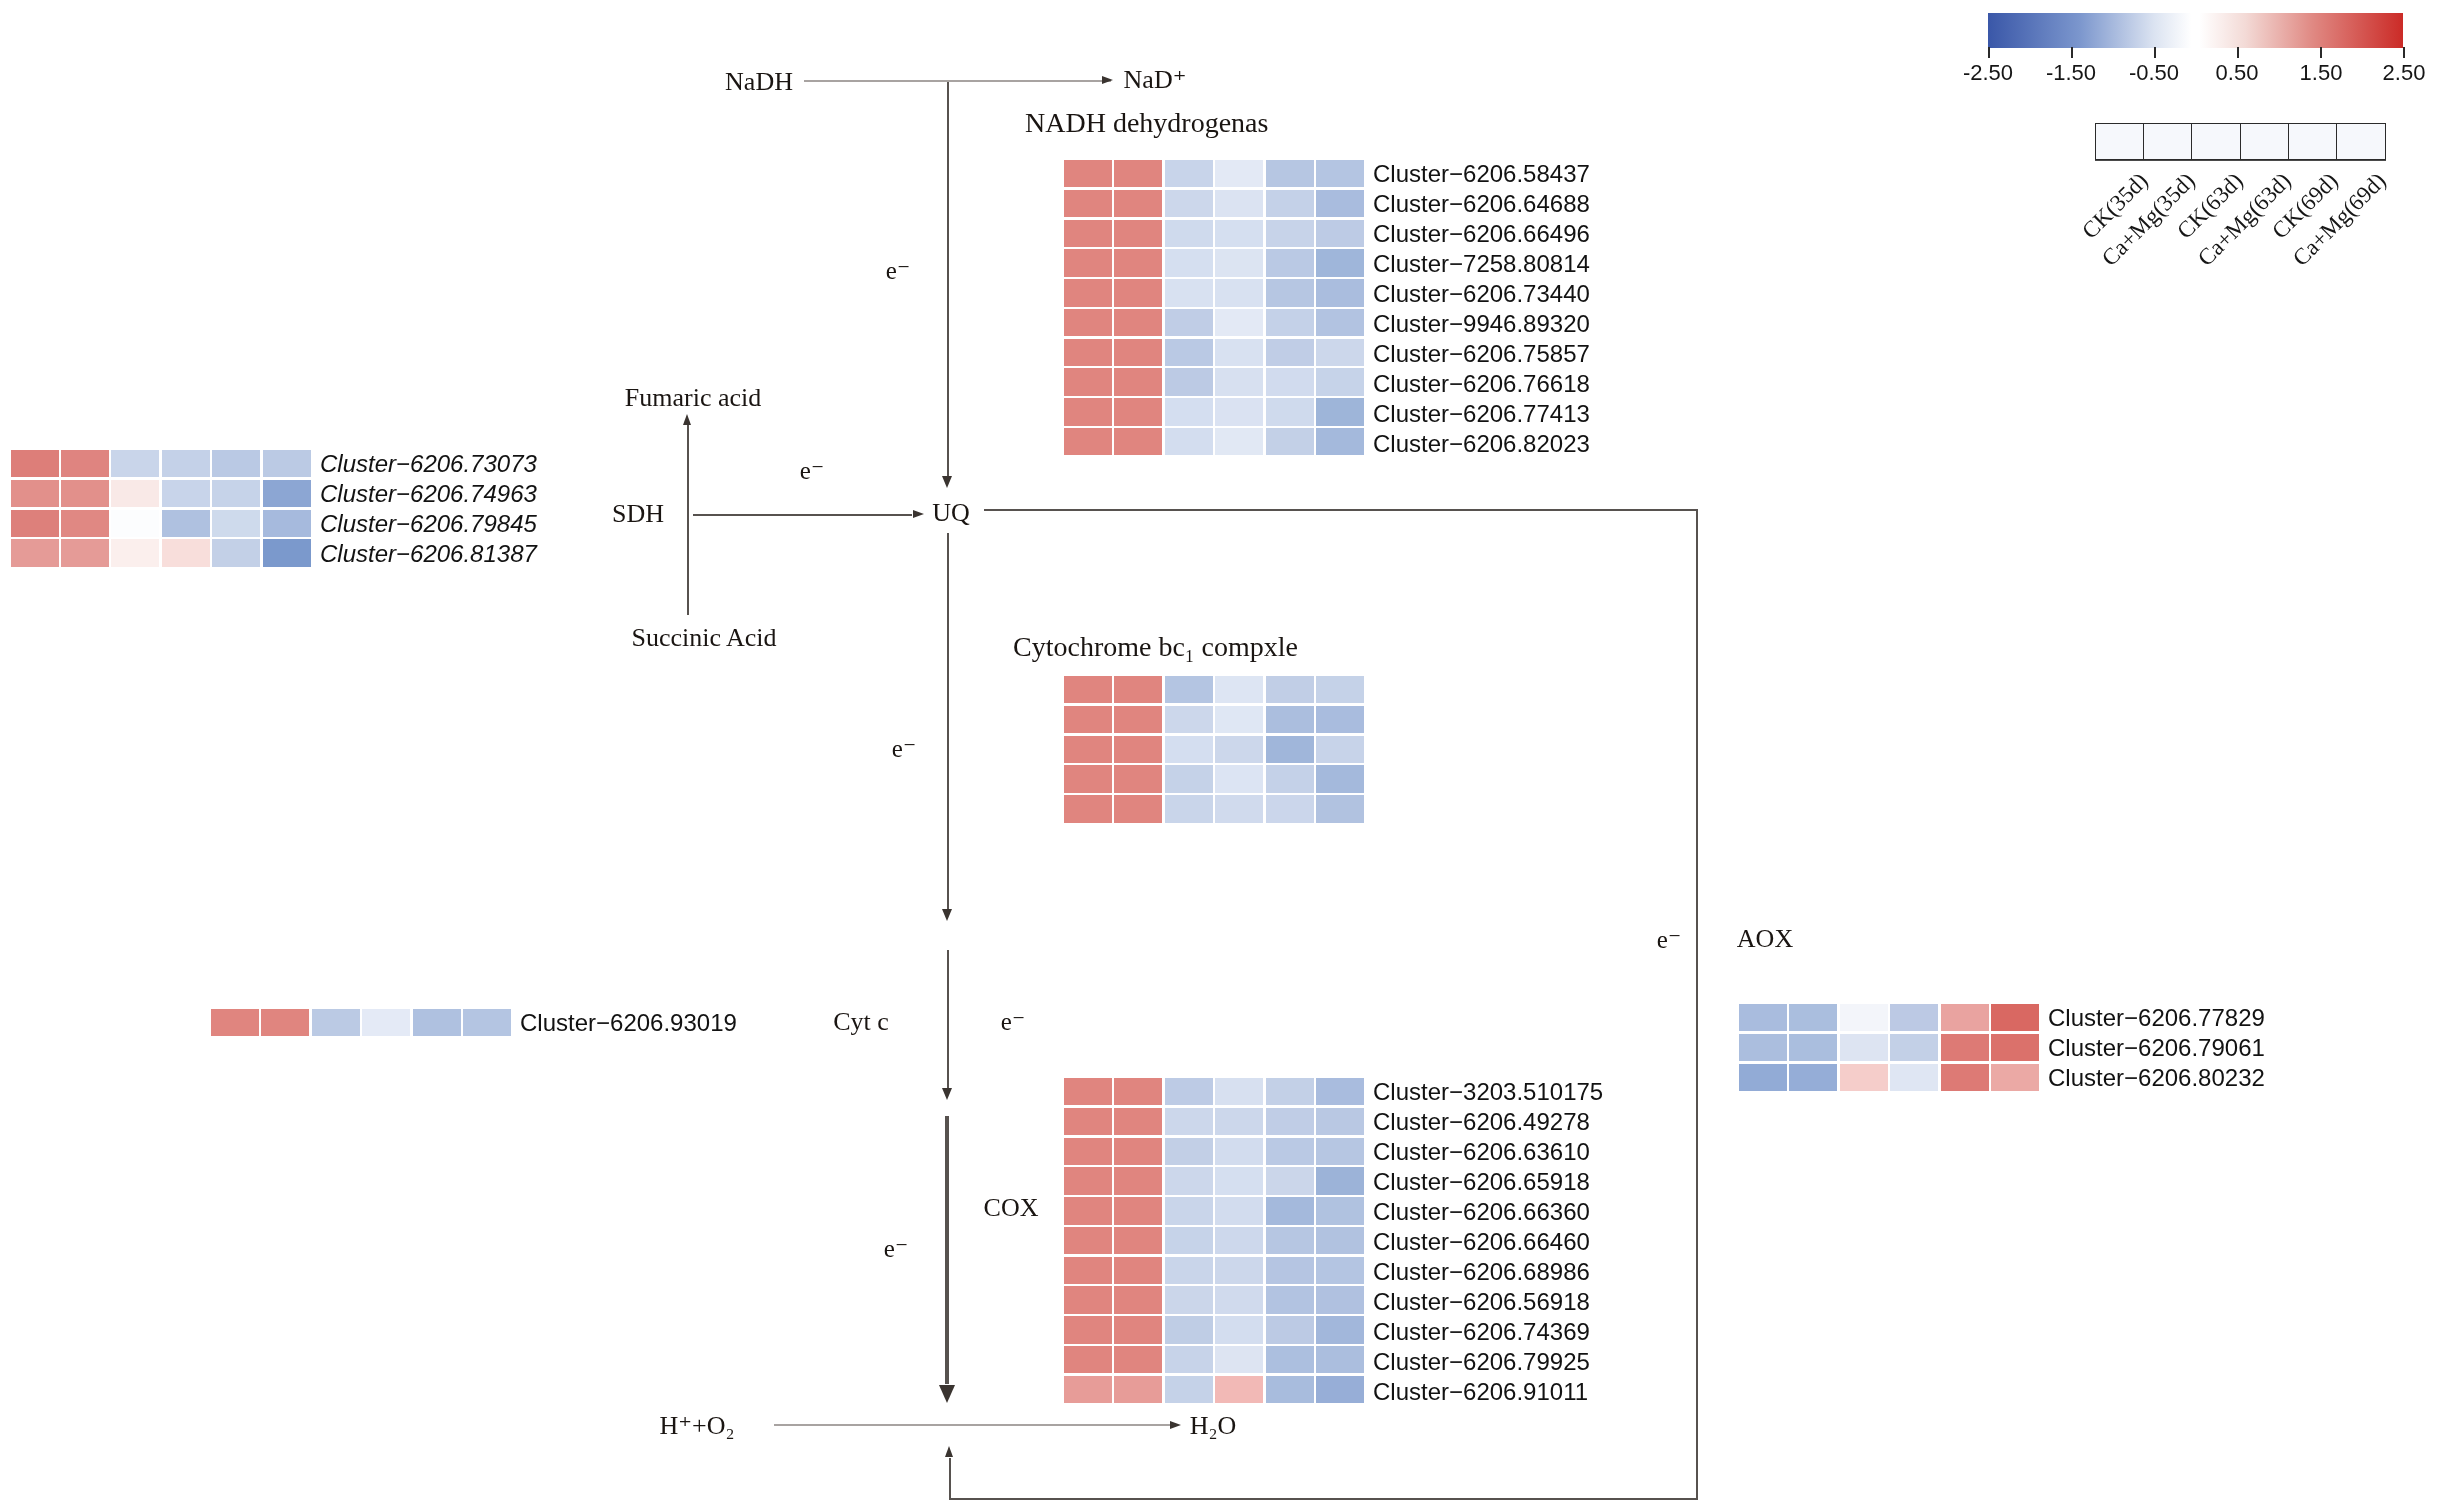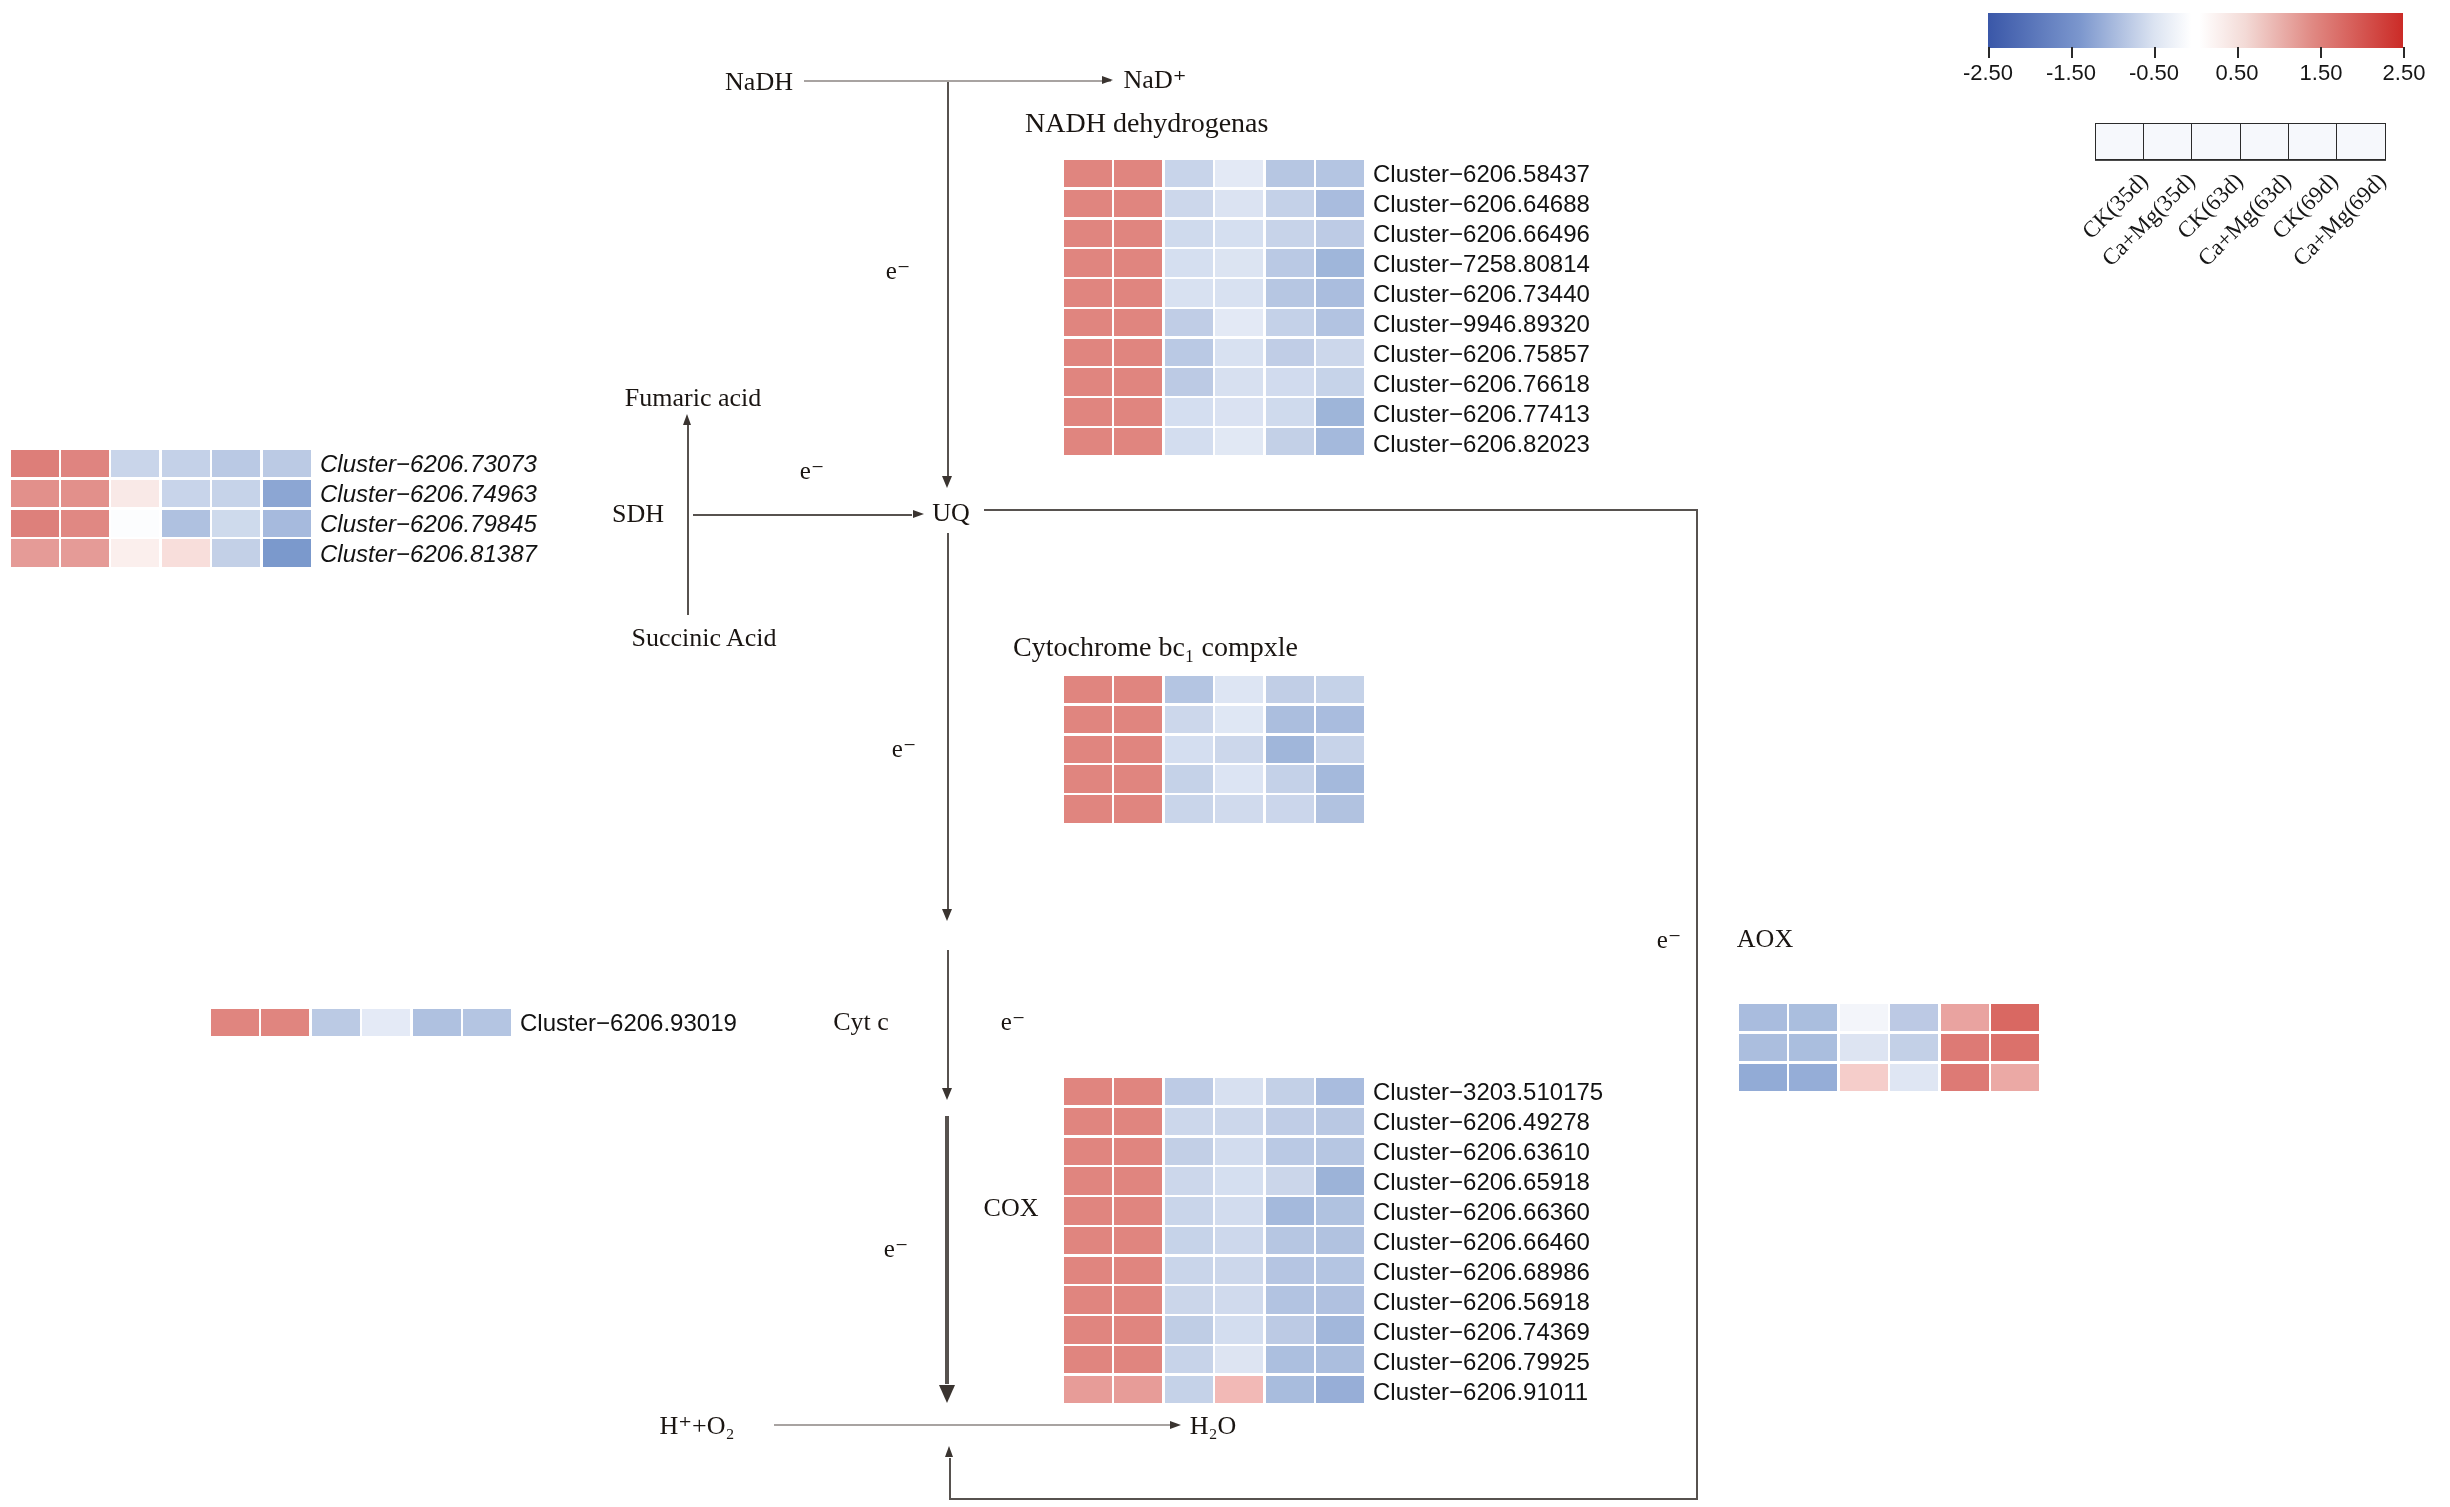--- a/index.html
+++ b/index.html
@@ -371,15 +371,20 @@
       <div class="cell" style="background: rgb(195, 208, 231);"></div>
       <div class="cell" style="background: rgb(221, 122, 117);"></div>
       <div class="cell" style="background: rgb(219, 113, 107);"></div>
       <div class="cell" style="background: rgb(146, 171, 214);"></div>
       <div class="cell" style="background: rgb(149, 173, 215);"></div>
       <div class="cell" style="background: rgb(245, 205, 202);"></div>
       <div class="cell" style="background: rgb(223, 230, 243);"></div>
       <div class="cell" style="background: rgb(221, 122, 117);"></div>
       <div class="cell" style="background: rgb(235, 169, 165);"></div>
     </div>
+  <div class="hm-labels" style="left:2048px;top:1003px;">
+      <div class="lbl">Cluster−6206.77829</div>
+      <div class="lbl">Cluster−6206.79061</div>
+      <div class="lbl">Cluster−6206.80232</div>
+    </div>
 
 </div>
 
 
 </body></html>

